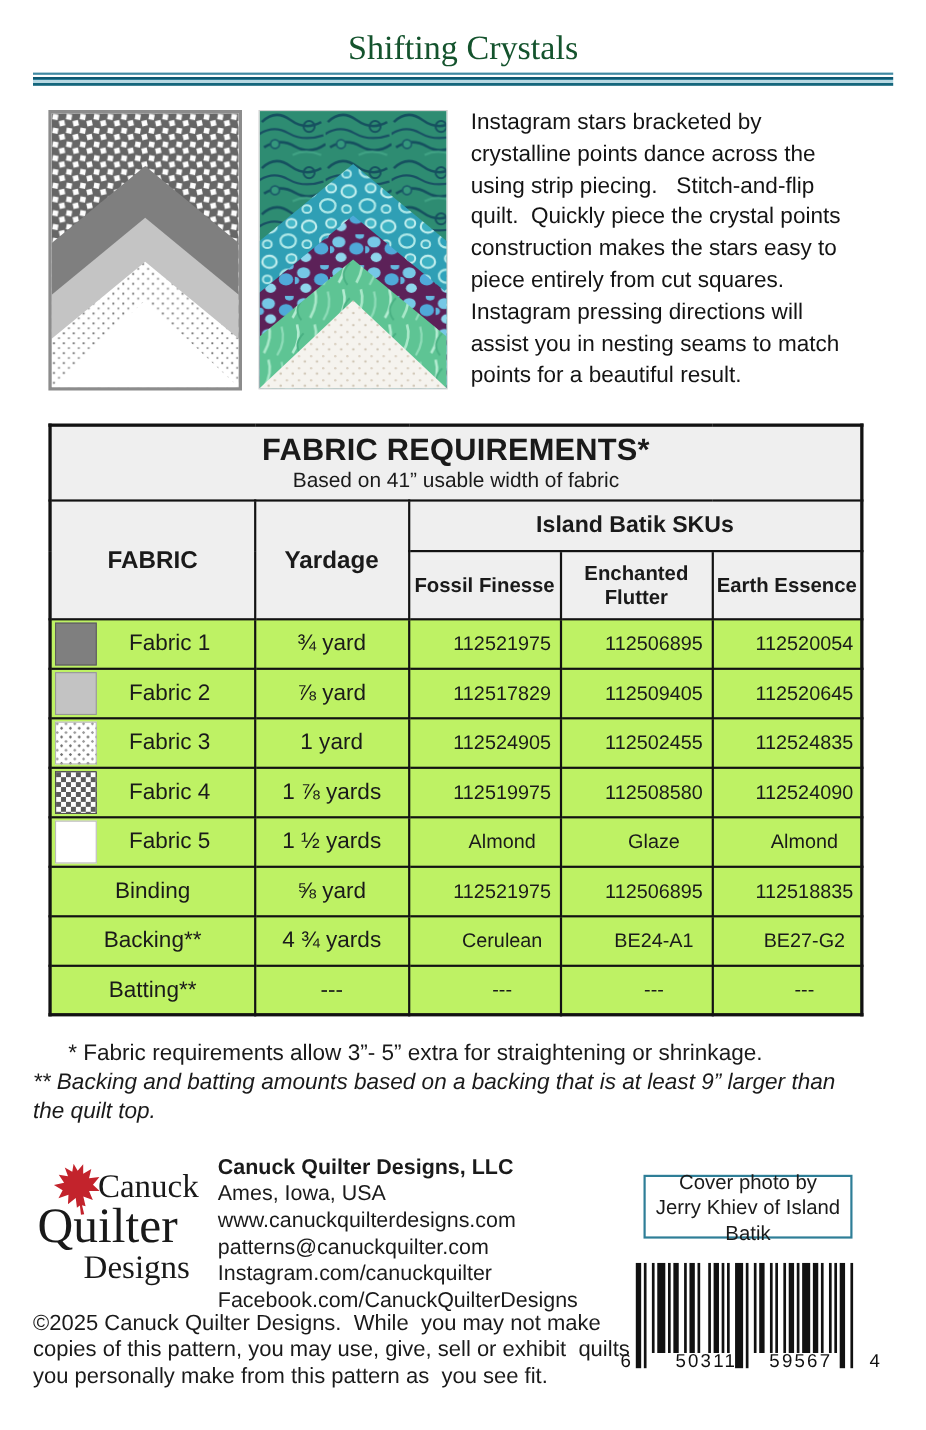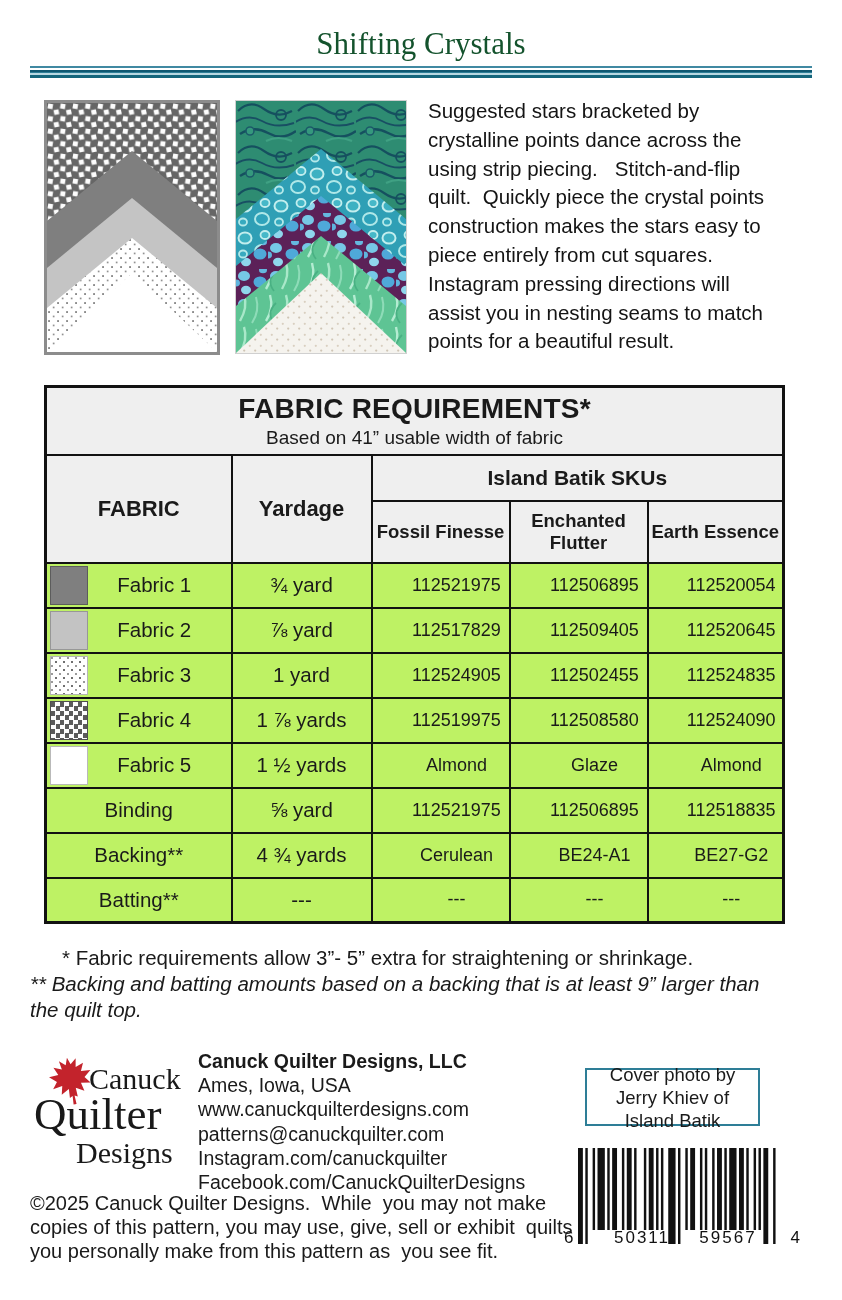--- a/index.html
+++ b/index.html
@@ -67,21 +67,21 @@
   .logo { position:absolute; left:34px; top:1048px; width:165px; height:130px;
     font-family:"Liberation Serif", serif; color:#191919; }
   .logo svg.leaf { position:absolute; left:12px; top:8px; width:50px; height:50px; transform:rotate(-10deg); }
   .logo .l1 { position:absolute; left:55px; top:14px; font-size:30px; }
   .logo .l2 { position:absolute; left:0px;  top:40px; font-size:45px; }
   .logo .l3 { position:absolute; left:42px; top:88px; font-size:30px; }
 
   .contact { position:absolute; left:198px; top:1049px; font-size:19.5px; line-height:24.2px; }
   .contact .company { font-weight:bold; }
 
-  .cover-box { position:absolute; left:585px; top:1068px; width:175px; height:58px;
+  .cover-box { position:absolute; left:585px; top:1068px; width:190px; height:58px;
     border:2px solid #2e7e97; display:flex; align-items:center; justify-content:center;
     text-align:center; font-size:18.5px; line-height:23px; padding:2px 8px; }
 
   .barcode { position:absolute; left:564px; top:1148px; width:232px; height:104px; }
   .barcode svg { position:absolute; left:8px; top:0; }
   .bc-digit { position:absolute; font-size:17px; color:#111; bottom:4px; }
   .bc-d-left { left:0px; }
   .bc-g1 { left:36px; width:84px; text-align:center; letter-spacing:2px; }
   .bc-g2 { left:122px; width:84px; text-align:center; letter-spacing:2px; }
   .bc-d-right { right:-4px; }
@@ -165,21 +165,21 @@
       </defs>
       <rect x="0" y="0" width="170" height="252" fill="url(#swl)"></rect>
       <path d="M0,118 L85,48 L170,118 L170,252 L0,252 Z" fill="url(#peb)"></path>
       <path d="M0,165 L85,95 L170,165 L170,252 L0,252 Z" fill="url(#crk)"></path>
       <path d="M0,205 L85,135 L170,205 L170,252 L0,252 Z" fill="url(#mnt)"></path>
       <path d="M0,252 L85,172 L170,252 Z" fill="url(#wdt)"></path>
     </svg>
   </div>
 
   <div class="intro">
-    <div>Suggested stars bracketed by</div>
+    <div>Instagram stars bracketed by</div>
     <div>crystalline points dance across the</div>
     <div>using strip piecing.   Stitch-and-flip</div>
     <div>quilt.  Quickly piece the crystal points</div>
     <div>construction makes the stars easy to</div>
     <div>piece entirely from cut squares.</div>
     <div>Instagram pressing directions will</div>
     <div>assist you in nesting seams to match</div>
     <div>points for a beautiful result.</div>
   </div>
 

